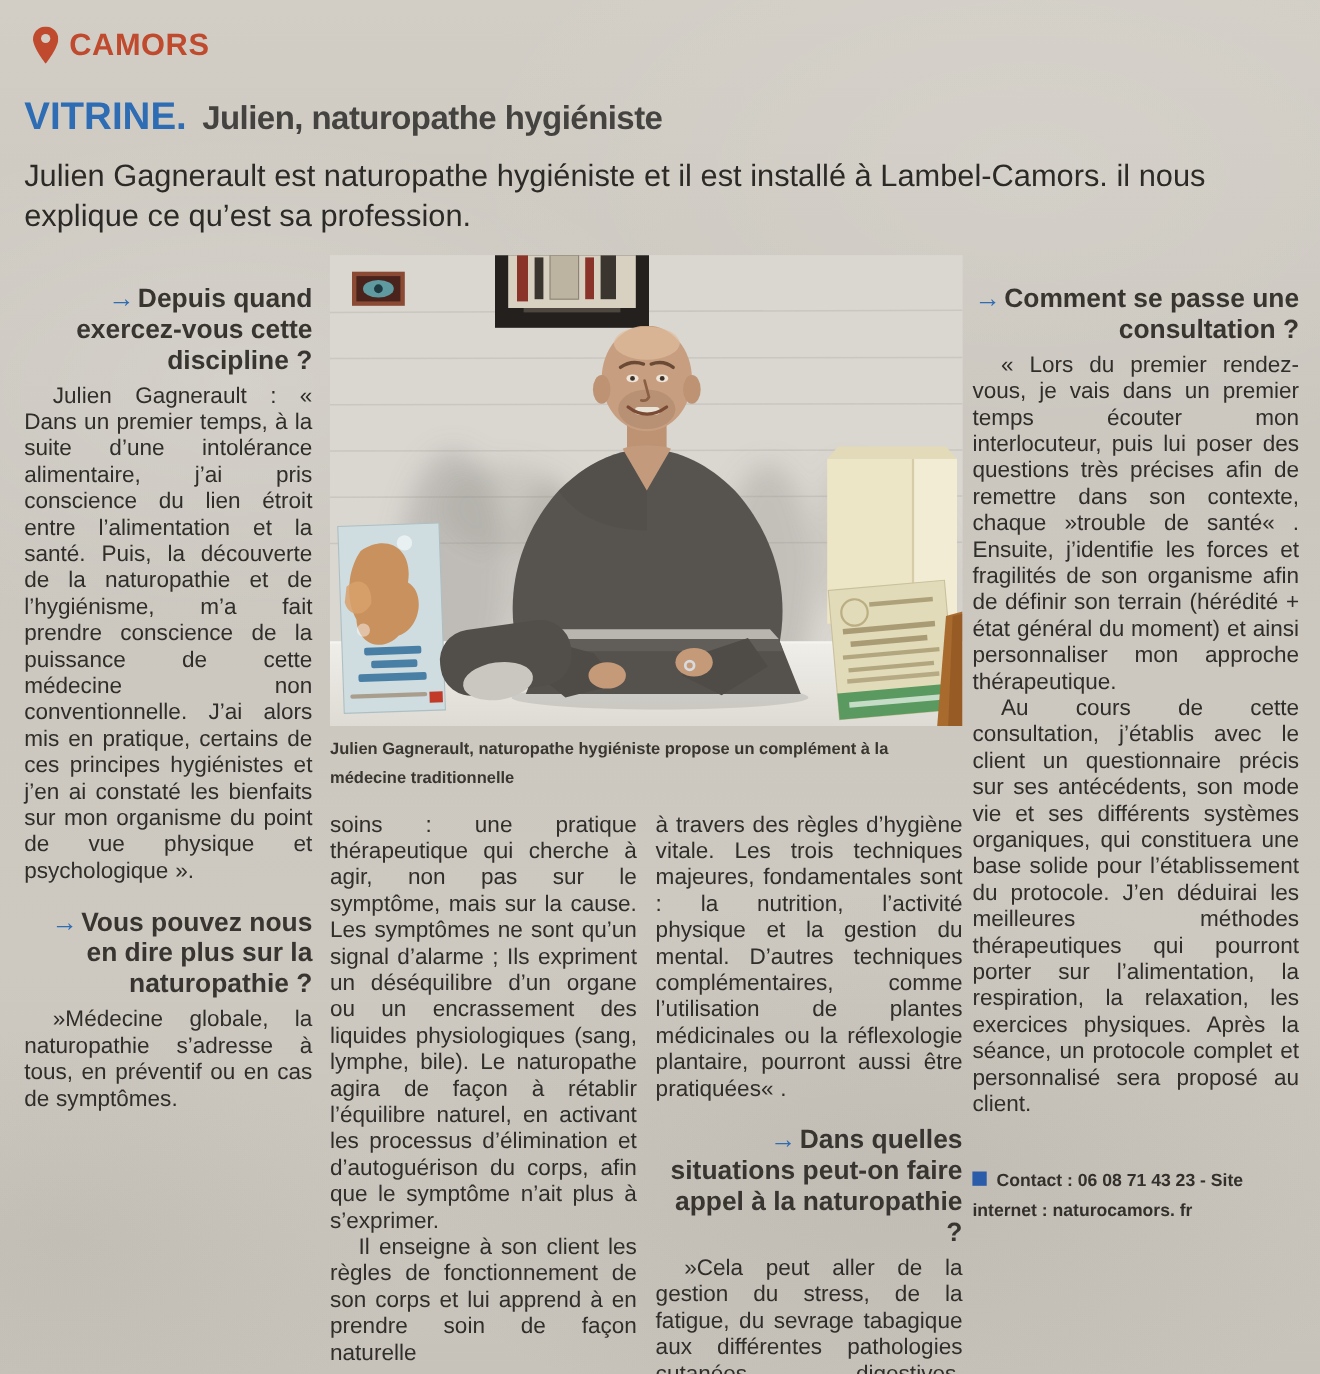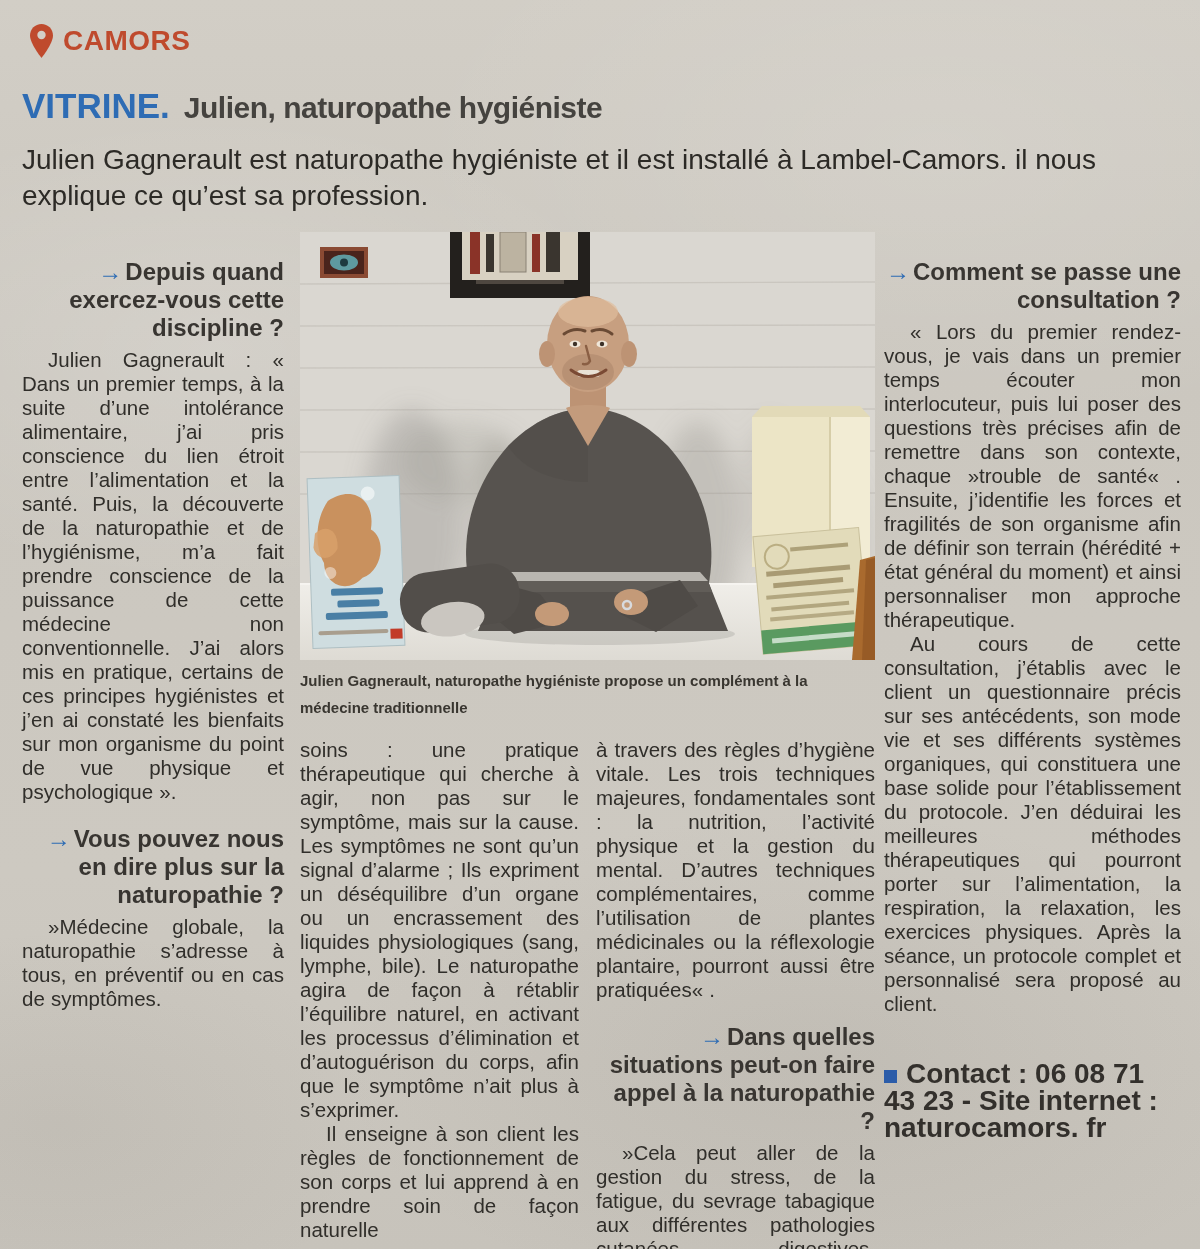--- a/index.html
+++ b/index.html
@@ -32,21 +32,21 @@
   .bodytext p.ind{text-indent:26px;}
   .qhead{margin:21px 0 6px 0;font-size:24px;line-height:28px;font-weight:bold;color:#383531;text-align:right;}
   .qhead .arrow{color:#2e6cb4;font-weight:bold;margin-right:3px;}
   .col1{position:absolute;left:22px;top:237px;width:262px;}
   .col4{position:absolute;left:884px;top:237px;width:297px;}
   .photoblock{position:absolute;left:300px;top:232px;width:575px;}
   .photo{display:block;width:575px;height:428px;background:#d9d6d0;}
   .caption{margin-top:7px;font-size:15px;line-height:27px;font-weight:bold;color:#393630;}
   .twocols{display:flex;gap:17px;margin-top:17px;}
   .twocols .tcol{width:279px;}
-  .contact{margin-top:44px;font-size:28px;line-height:27px;font-weight:bold;color:#33302c;}
+  .contact{margin-top:44px;font-size:16px;line-height:27px;font-weight:bold;color:#33302c;}
   .contact .sq{display:inline-block;width:13px;height:13px;background:#2b5ca9;margin-right:9px;}
 </style>
 </head>
 <body>
 
 <div class="page">
 
   <div class="kicker">
     <svg class="pin" viewBox="0 0 23 34">
       <path d="M11.5 0 C5.1 0 0 5.1 0 11.5 C0 19.5 11.5 34 11.5 34 S23 19.5 23 11.5 C23 5.1 17.9 0 11.5 0 Z" fill="#bf4a2d"></path>

